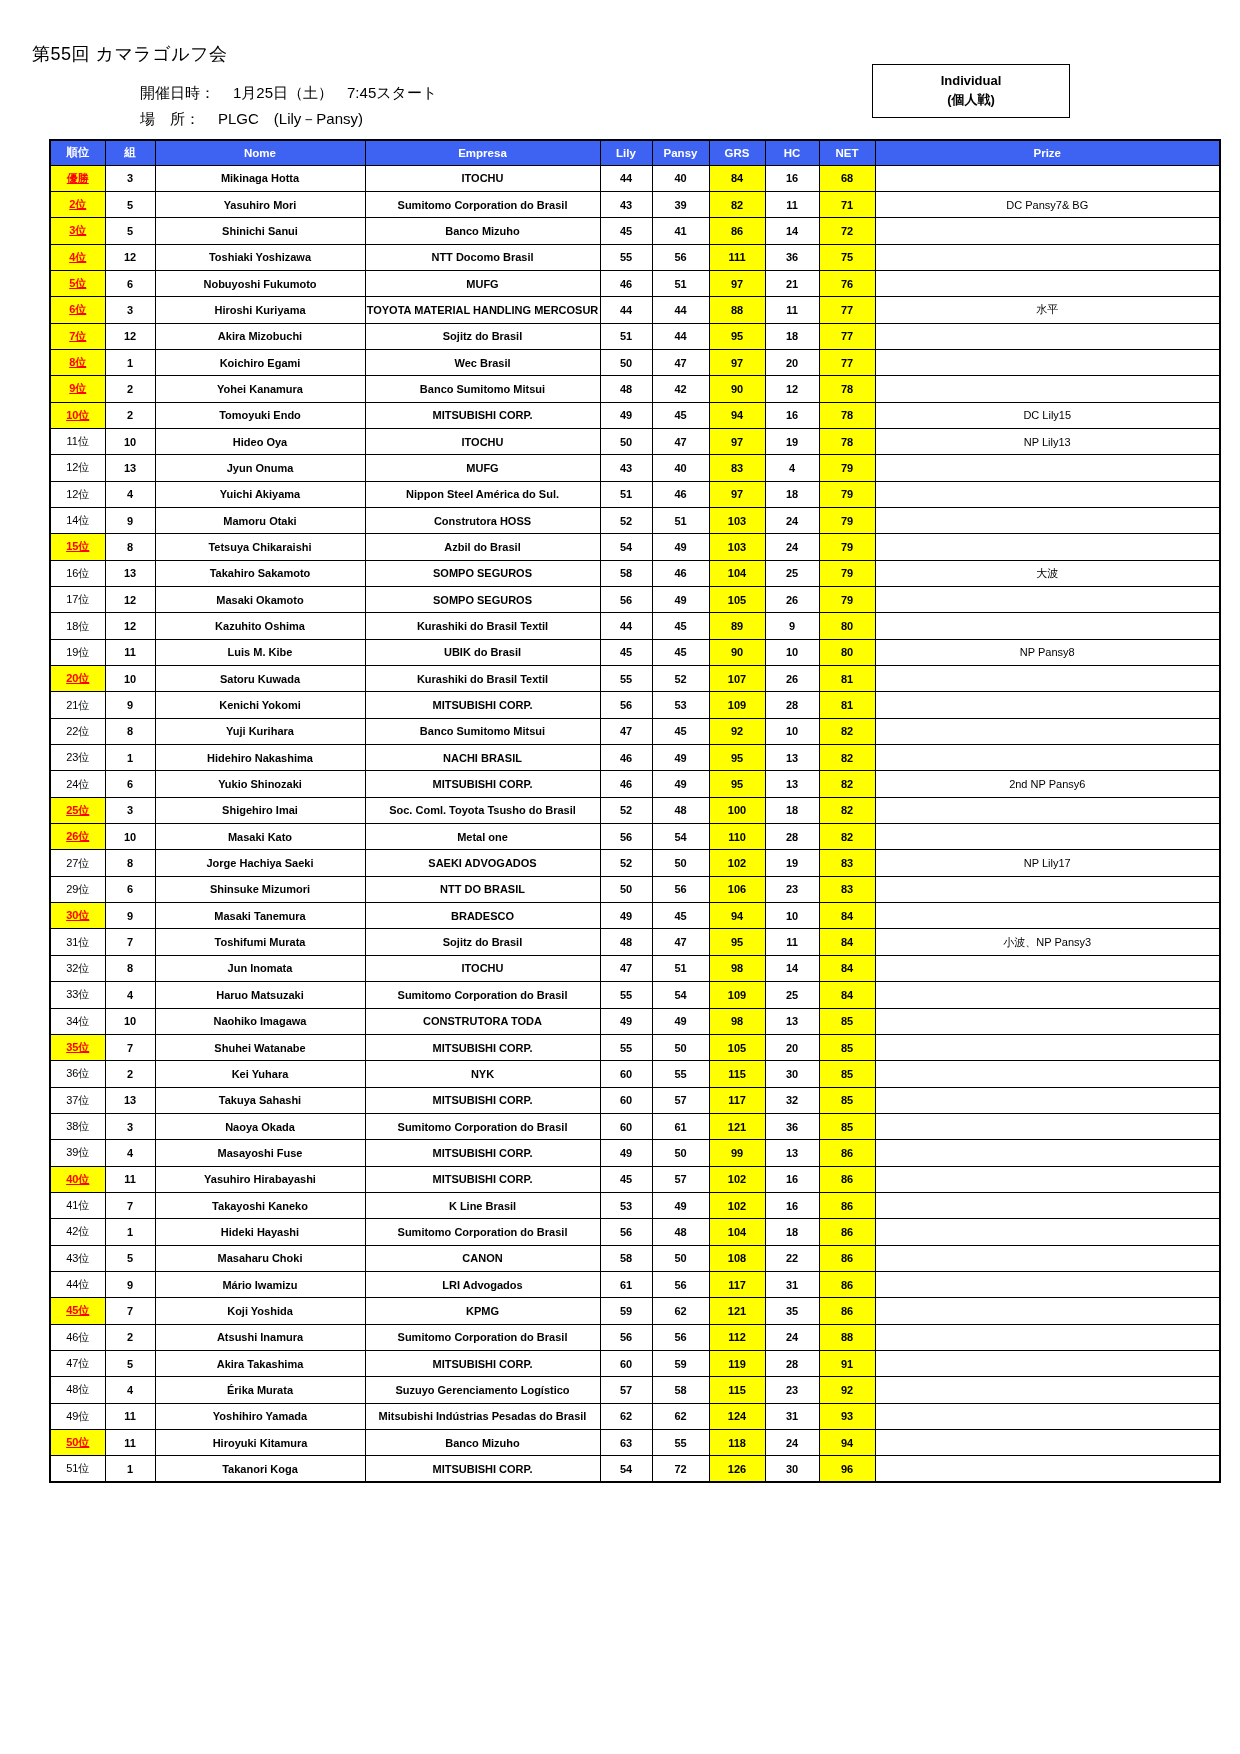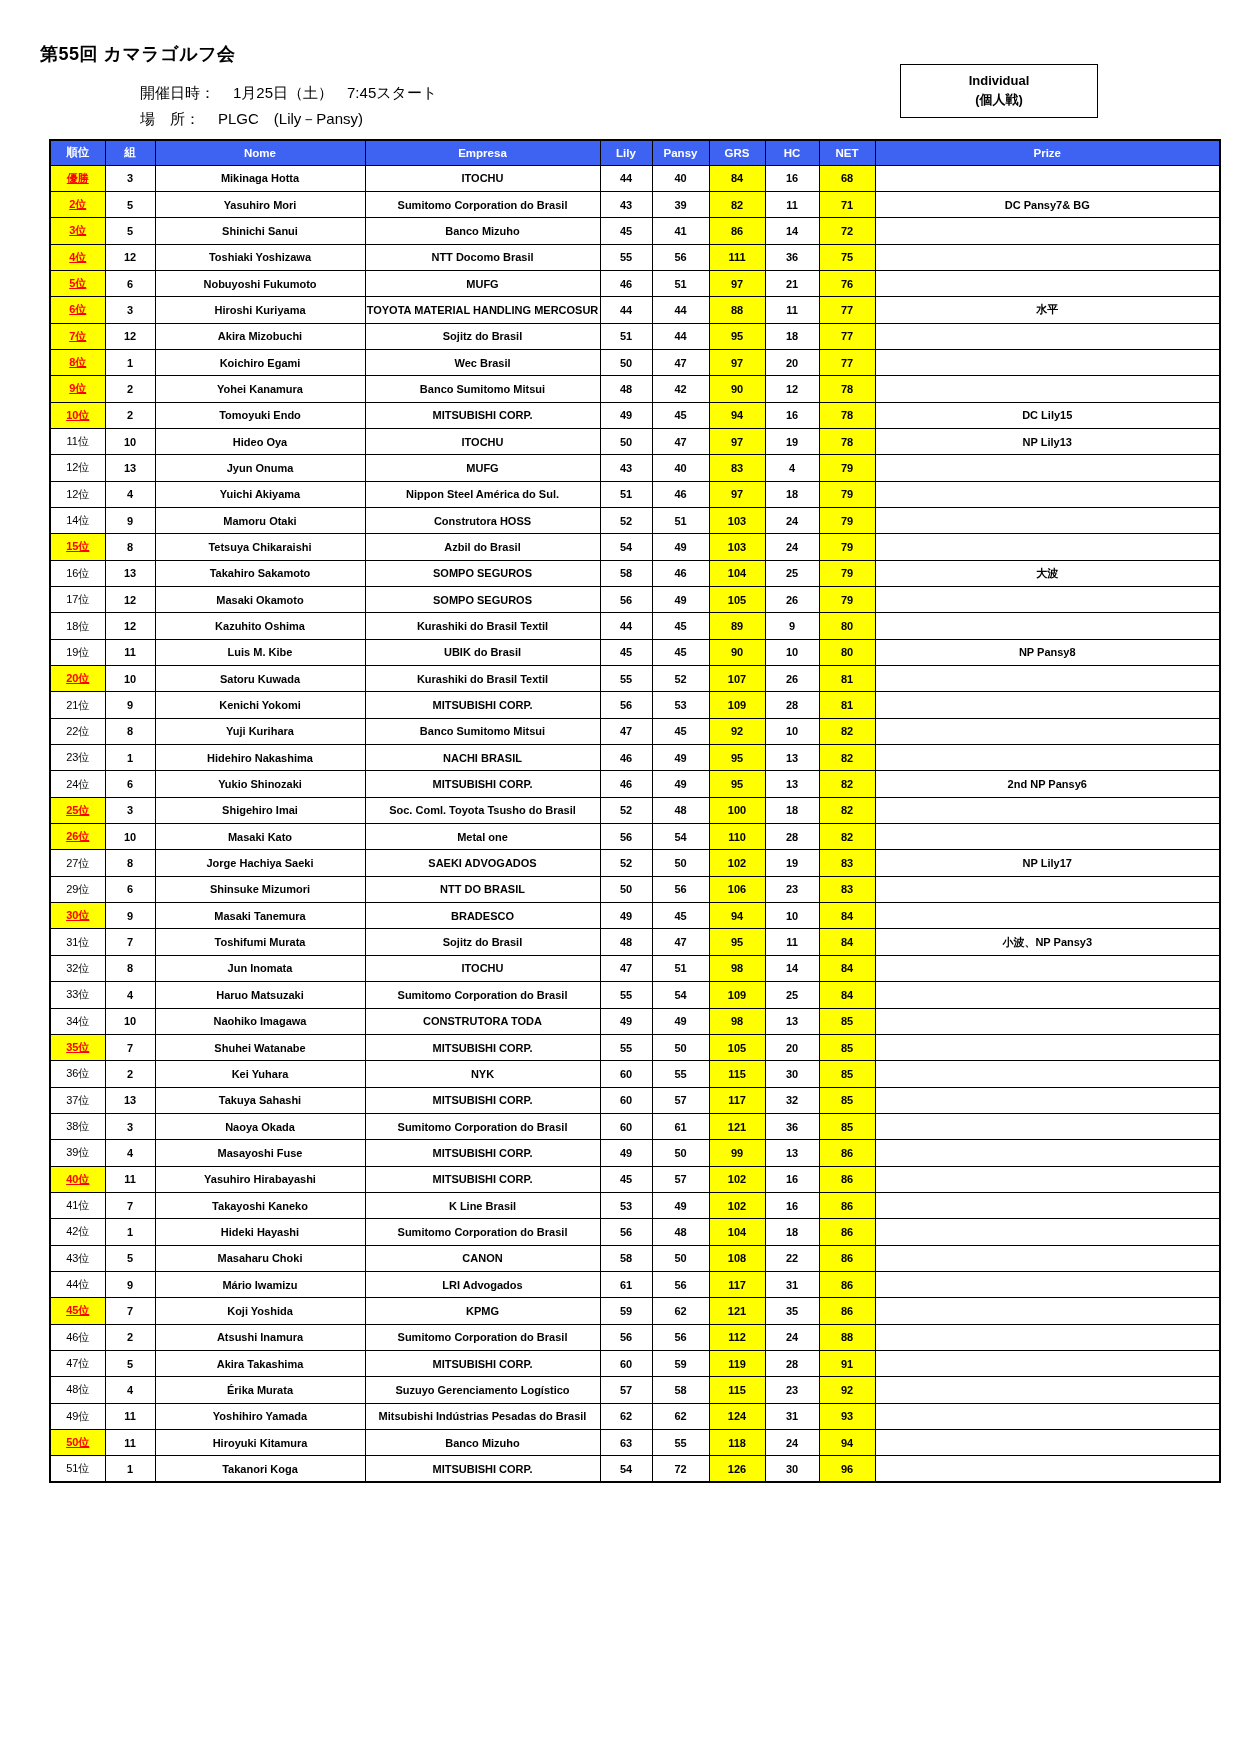--- a/index.html
+++ b/index.html
@@ -2,30 +2,30 @@
 <html><head>
 <meta charset="utf-8">
 <style>
   * { margin:0; padding:0; box-sizing:border-box; }
   body { background:#fff; }
   .page {
     position:relative; width:1240px; height:1754px; background:#ffffff;
     font-family:"Liberation Sans","DejaVu Sans",sans-serif; color:#000;
   }
   .page-title {
-    position:absolute; left:40px; top:42px;
-    font-size:18px; font-weight:bold; letter-spacing:0.5px;
+    position:absolute; left:32px; top:42px;
+    font-size:18px; font-weight:normal; letter-spacing:0.5px;
   }
   .event-info {
     position:absolute; left:140px; top:80px; font-size:15px; line-height:1.75;
   }
   .event-info .seg { margin-right:18px; }
   .event-info .seg.tight { margin-right:14px; }
   .category-box {
-    position:absolute; left:900px; top:64px; width:198px; height:54px;
+    position:absolute; left:872px; top:64px; width:198px; height:54px;
     border:1.5px solid #000; display:flex; flex-direction:column;
     align-items:center; justify-content:center; text-align:center;
     font-size:13px; font-weight:bold; line-height:1.45;
   }
   table.results {
     position:absolute; left:49px; top:139px; width:1170px;
     border-collapse:collapse; table-layout:fixed;
     border:2px solid #000;
   }
   table.results th {
@@ -36,21 +36,21 @@
     border:1px solid #000; height:26.35px; font-size:11px; text-align:center;
     vertical-align:middle; overflow:hidden; white-space:nowrap; padding:0 1px;
   }
   td.rank { font-size:10.5px; color:#000; }
   td.rank.top {
     background:#FFFF00; color:#FF0000; font-weight:bold; text-decoration:underline;
   }
   td.num { font-weight:bold; }
   td.name, td.company { font-weight:bold; font-size:11px; }
   td.grs, td.net { background:#FFFF00; }
-  td.prize { font-size:11.5px; font-weight:bold; }
+  td.prize { font-size:11.5px; font-weight:normal; }
 </style>
 </head>
 <body>
 
 <div class="page">
 
   <div class="page-title">第55回 カマラゴルフ会</div>
 
   <div class="event-info">
     <div>

